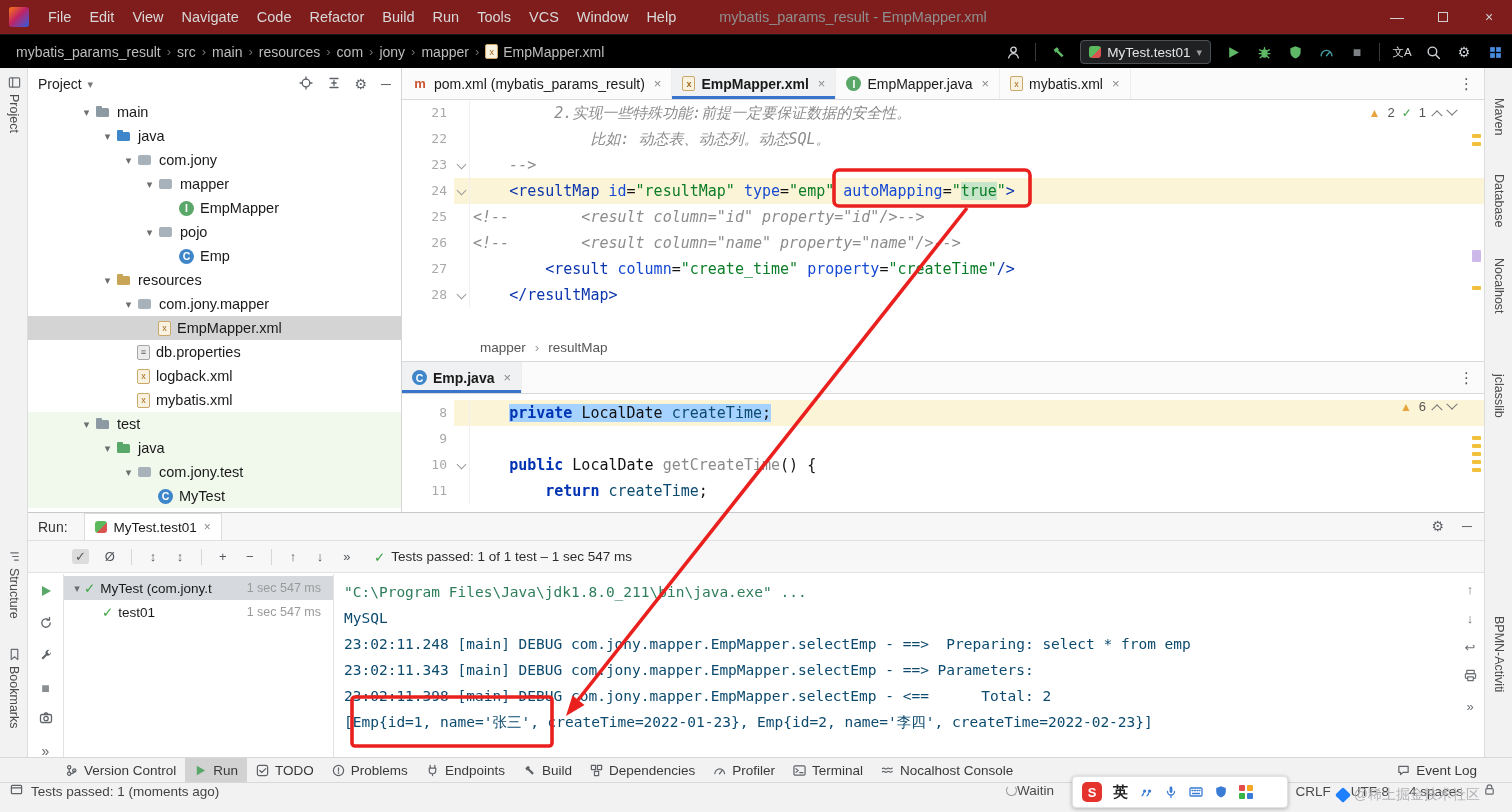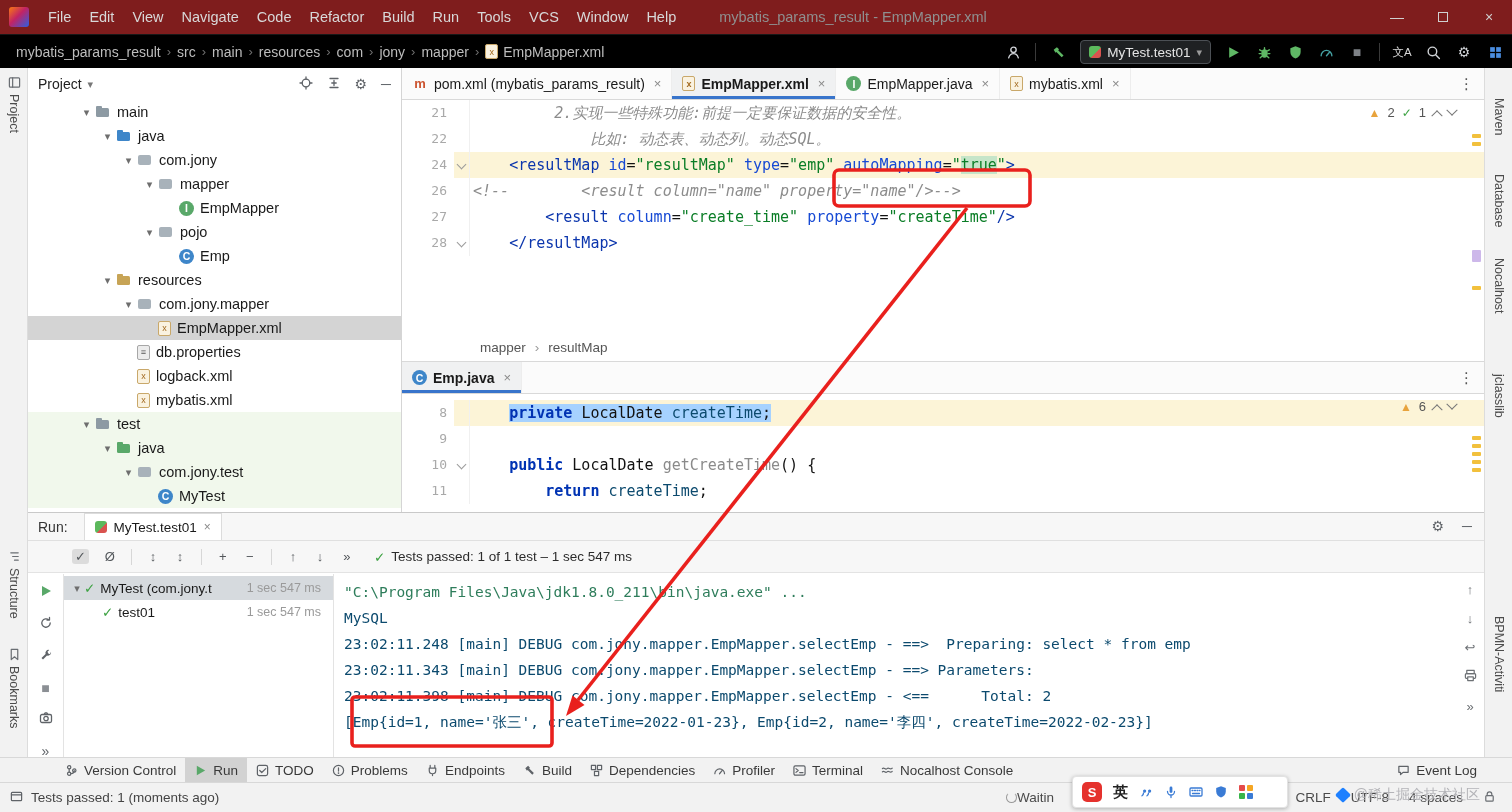--- a/index.html
+++ b/index.html
@@ -143,21 +143,21 @@
 
 .toolbtns{position:absolute;left:0;top:757px;width:100%;height:25px;background:#f2f2f2;border-top:1px solid #d8d8d8;display:flex;align-items:center;font-size:13.5px;color:#3a3a3a;padding-left:56px;z-index:2}
 .tbtn{display:flex;align-items:center;gap:6px;padding:0 9px;height:100%}
 .tbtn.active{background:#d2d2d2}
 .tbtn .sico{color:#5f6368;display:inline-flex}
 .tbtn .sico svg{width:13px;height:13px}
 .tbtn .sico.green{color:#59a869}
 .tb-right{margin-left:auto;display:flex;margin-right:26px}
 
 
-.statusbar{position:absolute;left:0;top:782px;width:100%;height:30px;background:#f2f2f2;border-top:1px solid #d8d8d8;display:flex;align-items:center;font-size:13.5px;color:#444;z-index:2}
+.statusbar{position:absolute;left:0;top:782px;width:100%;height:30px;background:#f2f2f2;border-top:1px solid #d8d8d8;display:flex;align-items:flex-start;font-size:13.5px;color:#444;z-index:2}
 .sb-left{margin-left:10px;display:flex;align-items:center;gap:8px}
 .sb-left .sico{color:#5f6368}
 .sb-left .sico svg{width:13px;height:13px}
 .sb-wait{position:absolute;left:1006px;display:flex;align-items:center;gap:0;color:#4a4a4a}
 .spin{width:11px;height:11px;border:1.6px solid #9a9a9a;border-top-color:transparent;border-radius:50%}
 .sb-right{position:absolute;right:16px;display:flex;align-items:center;gap:20px;color:#4a4a4a}
 .sb-right .sico{color:#6a6e73}
 .sb-right .sico svg{width:13px;height:13px}
 .watermark{position:absolute;right:32px;top:786px;display:flex;align-items:center;gap:4px;color:#b4b4b8;font-size:14px;z-index:4}
 .wm-logo{width:14px;height:14px;background:#1e80ff;transform:rotate(45deg) scale(.8);border-radius:2px}
@@ -479,21 +479,23 @@
       <span>1</span>
       <span class="chev up"></span>
       <span class="chev down"></span>
     </div>
     <span class="mark" style="top:34px"></span>
     <span class="mark" style="top:42px"></span>
     <span class="mark purple" style="top:150px"></span>
     <span class="mark" style="top:186px"></span>
   <div class="cline"><span class="gut">21</span><span class="fcol"></span><span class="ctext"><span class="tk-comment">         2.实现一些特殊功能:前提一定要保证数据的安全性。</span></span></div>
       <div class="cline"><span class="gut">22</span><span class="fcol"></span><span class="ctext"><span class="tk-comment">             比如: 动态表、动态列。动态SQL。</span></span></div>
+      <div class="cline"><span class="gut">23</span><span class="fcol"><span class="fold"></span></span><span class="ctext"><span class="tk-comment">    --&gt;</span></span></div>
       <div class="cline cur"><span class="gut">24</span><span class="fcol"><span class="fold"></span></span><span class="ctext"><span class="tk-plain">    </span><span class="tk-tag">&lt;</span><span class="tk-tag">resultMap</span><span class="tk-plain"> </span><span class="tk-attr">id</span><span class="tk-plain">=</span><span class="tk-str">"resultMap"</span><span class="tk-plain"> </span><span class="tk-attr">type</span><span class="tk-plain">=</span><span class="tk-str">"emp"</span><span class="tk-plain"> </span><span class="tk-attr">autoMapping</span><span class="tk-plain">=</span><span class="tk-str">"</span><span class="tk-str tk-sel2">true</span><span class="tk-str">"</span><span class="tk-tag">&gt;</span></span></div>
+      <div class="cline"><span class="gut">25</span><span class="fcol"></span><span class="ctext"><span class="tk-comment">&lt;!--        &lt;result column="id" property="id"/&gt;--&gt;</span></span></div>
       <div class="cline"><span class="gut">26</span><span class="fcol"></span><span class="ctext"><span class="tk-comment">&lt;!--        &lt;result column="name" property="name"/&gt;--&gt;</span></span></div>
       <div class="cline"><span class="gut">27</span><span class="fcol"></span><span class="ctext"><span class="tk-plain">        </span><span class="tk-tag">&lt;</span><span class="tk-tag">result</span><span class="tk-plain"> </span><span class="tk-attr">column</span><span class="tk-plain">=</span><span class="tk-str">"create_time"</span><span class="tk-plain"> </span><span class="tk-attr">property</span><span class="tk-plain">=</span><span class="tk-str">"createTime"</span><span class="tk-tag">/&gt;</span></span></div>
       <div class="cline"><span class="gut">28</span><span class="fcol"><span class="fold"></span></span><span class="ctext"><span class="tk-plain">    </span><span class="tk-tag">&lt;/resultMap&gt;</span></span></div>
     </section>
 
   <div class="crumb2" id="crumb2el">
       <span>mapper</span>
       <span class="sep">›</span>
       <span>resultMap</span>
     </div>

